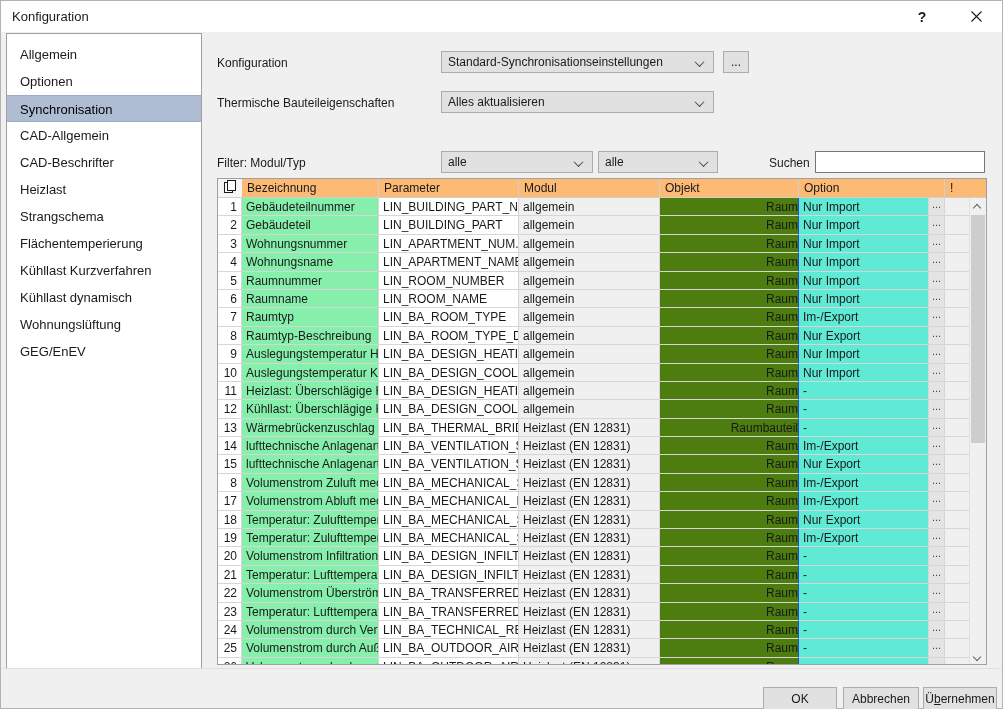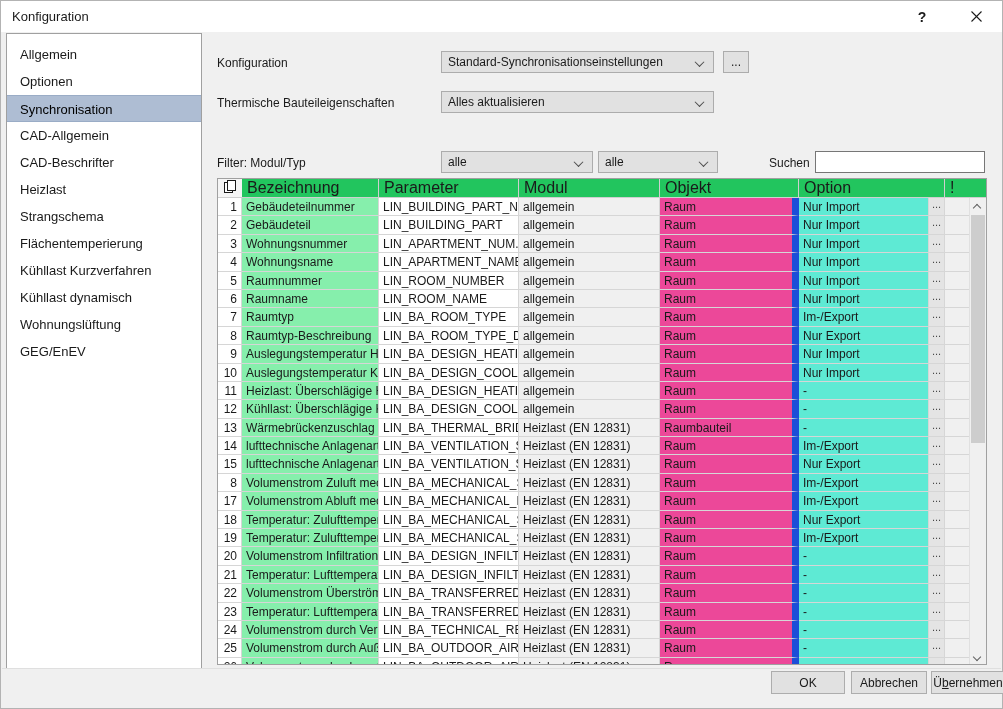--- a/index.html
+++ b/index.html
@@ -217,26 +217,26 @@
     width: 768px;
     background: #f5f5f5;
     border-bottom: 1px solid #cfcfcf;
     box-sizing: border-box;
   }
   .hdr-cell {
     position: absolute;
     top: 0;
     height: 18px;
     line-height: 18px;
-    font-size: 16px;
+    font-size: 12px;
     color: #1a1a1a;
     padding-left: 5px;
     box-sizing: border-box;
     border-right: 1px solid #cfcfcf;
-    background: #22c55e;
+    background: #fdba74;
     white-space: nowrap;
     overflow: hidden;
     cursor: default;
   }
   #hdr-icon-cell {
     position: absolute;
     left: 0; top: 0;
     width: 24px; height: 18px;
     border-right: 1px solid #cfcfcf;
     background: #f5f5f5;
@@ -314,23 +314,24 @@
     width: 141px;
     padding-left: 4px;
     background: #f0f0f0;
     border-right: 1px solid #d6d6d6;
     border-bottom: 1px solid #d6d6d6;
   }
   .cell-objekt {
     left: 442px;
     width: 139px;
     padding-left: 4px;
-    background: #ec4899;
-    border-right: 7px solid #1d4ed8;
+    background: #4d7c0f;
+    border-right: 1px solid #1d4ed8;
     border-bottom: 1px solid #d6d6d6;
+    text-align: right;
   }
   .cell-option {
     left: 581px;
     width: 130px;
     padding-left: 4px;
     background: #5eead4;
     border-right: 1px solid #d6d6d6;
     border-bottom: 1px solid #d6d6d6;
   }
   .cell-dots {
@@ -402,31 +403,30 @@
     position: absolute;
     left: 1px;
     bottom: 1px;
     width: 999px;
     height: 38px;
     background: #f0f0f0;
     border-top: 1px solid #dfdfdf;
   }
   .dlg-btn {
     position: absolute;
-    top: 2px;
+    top: 18px;
     height: 23px;
     background: #e1e1e1;
     border: 1px solid #adadad;
     box-sizing: border-box;
     font-size: 12px;
     font-family: "Liberation Sans", sans-serif;
     color: #1a1a1a;
     cursor: default;
     padding: 0;
-    margin-left: 8px;
   }
   #ok-btn { left: 761px; width: 74px; }
   #cancel-btn { left: 841px; width: 76px; }
   #apply-btn { left: 921px; width: 74px; }
   .underline-char { text-decoration: underline; }
 </style>
 </head>
 <body>
 
 <div id="dialog">

